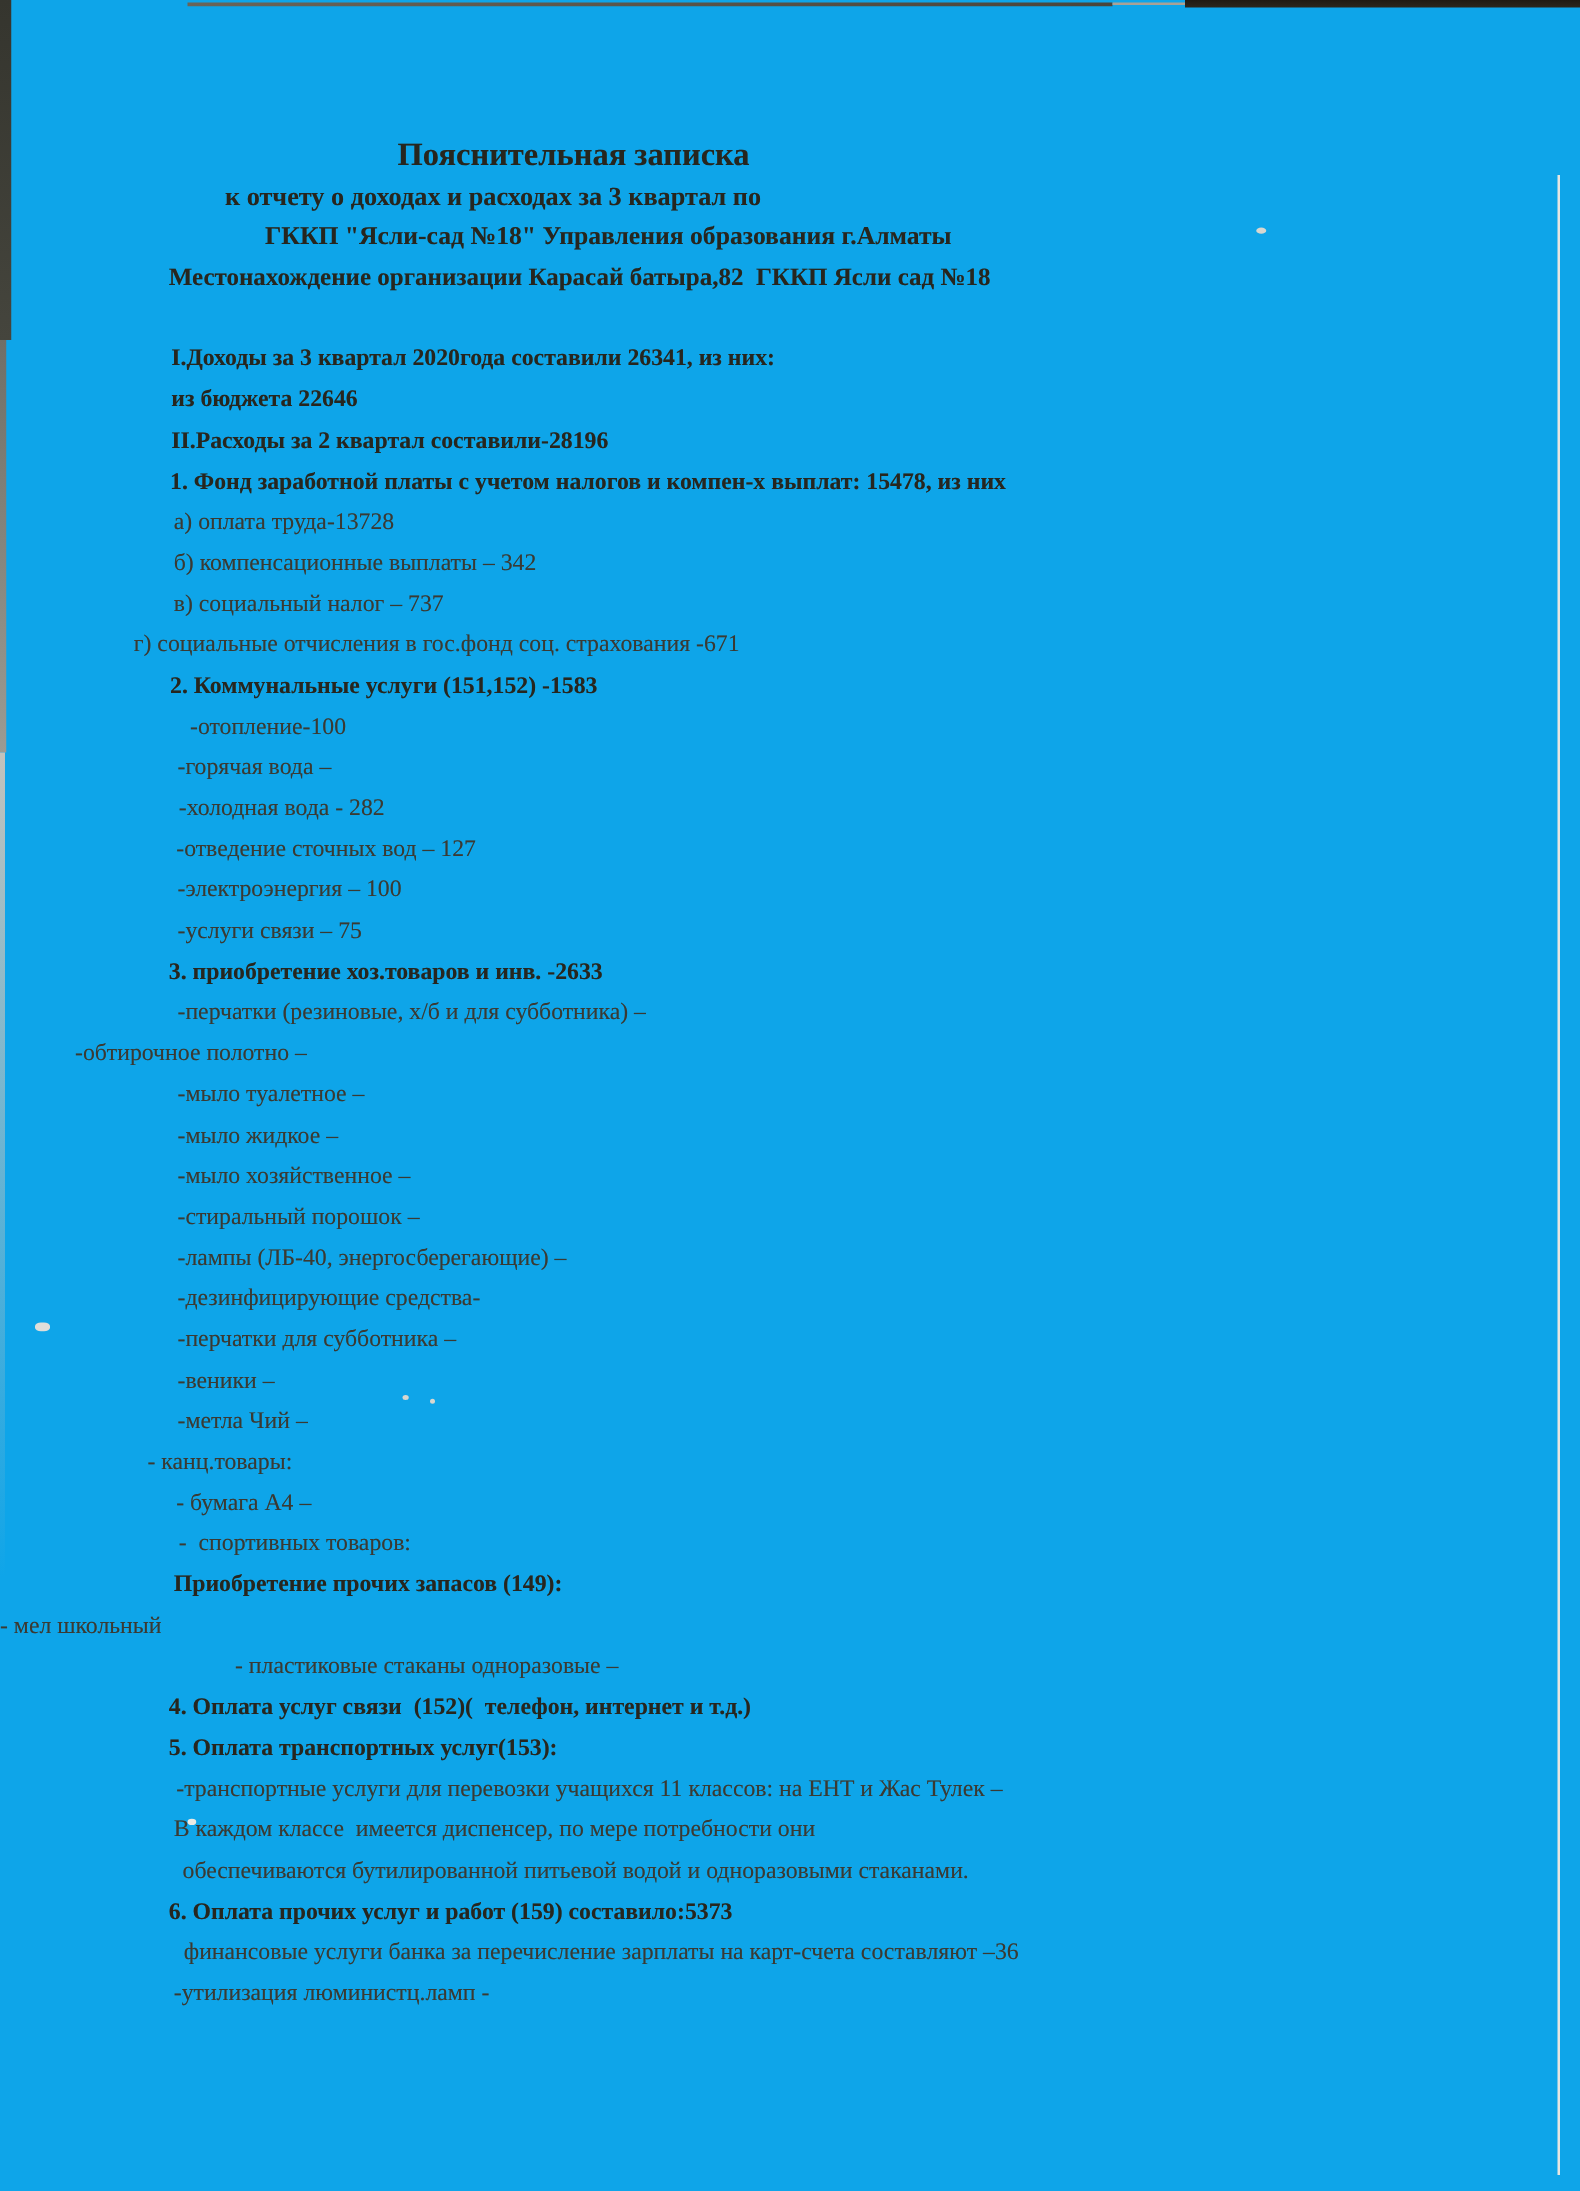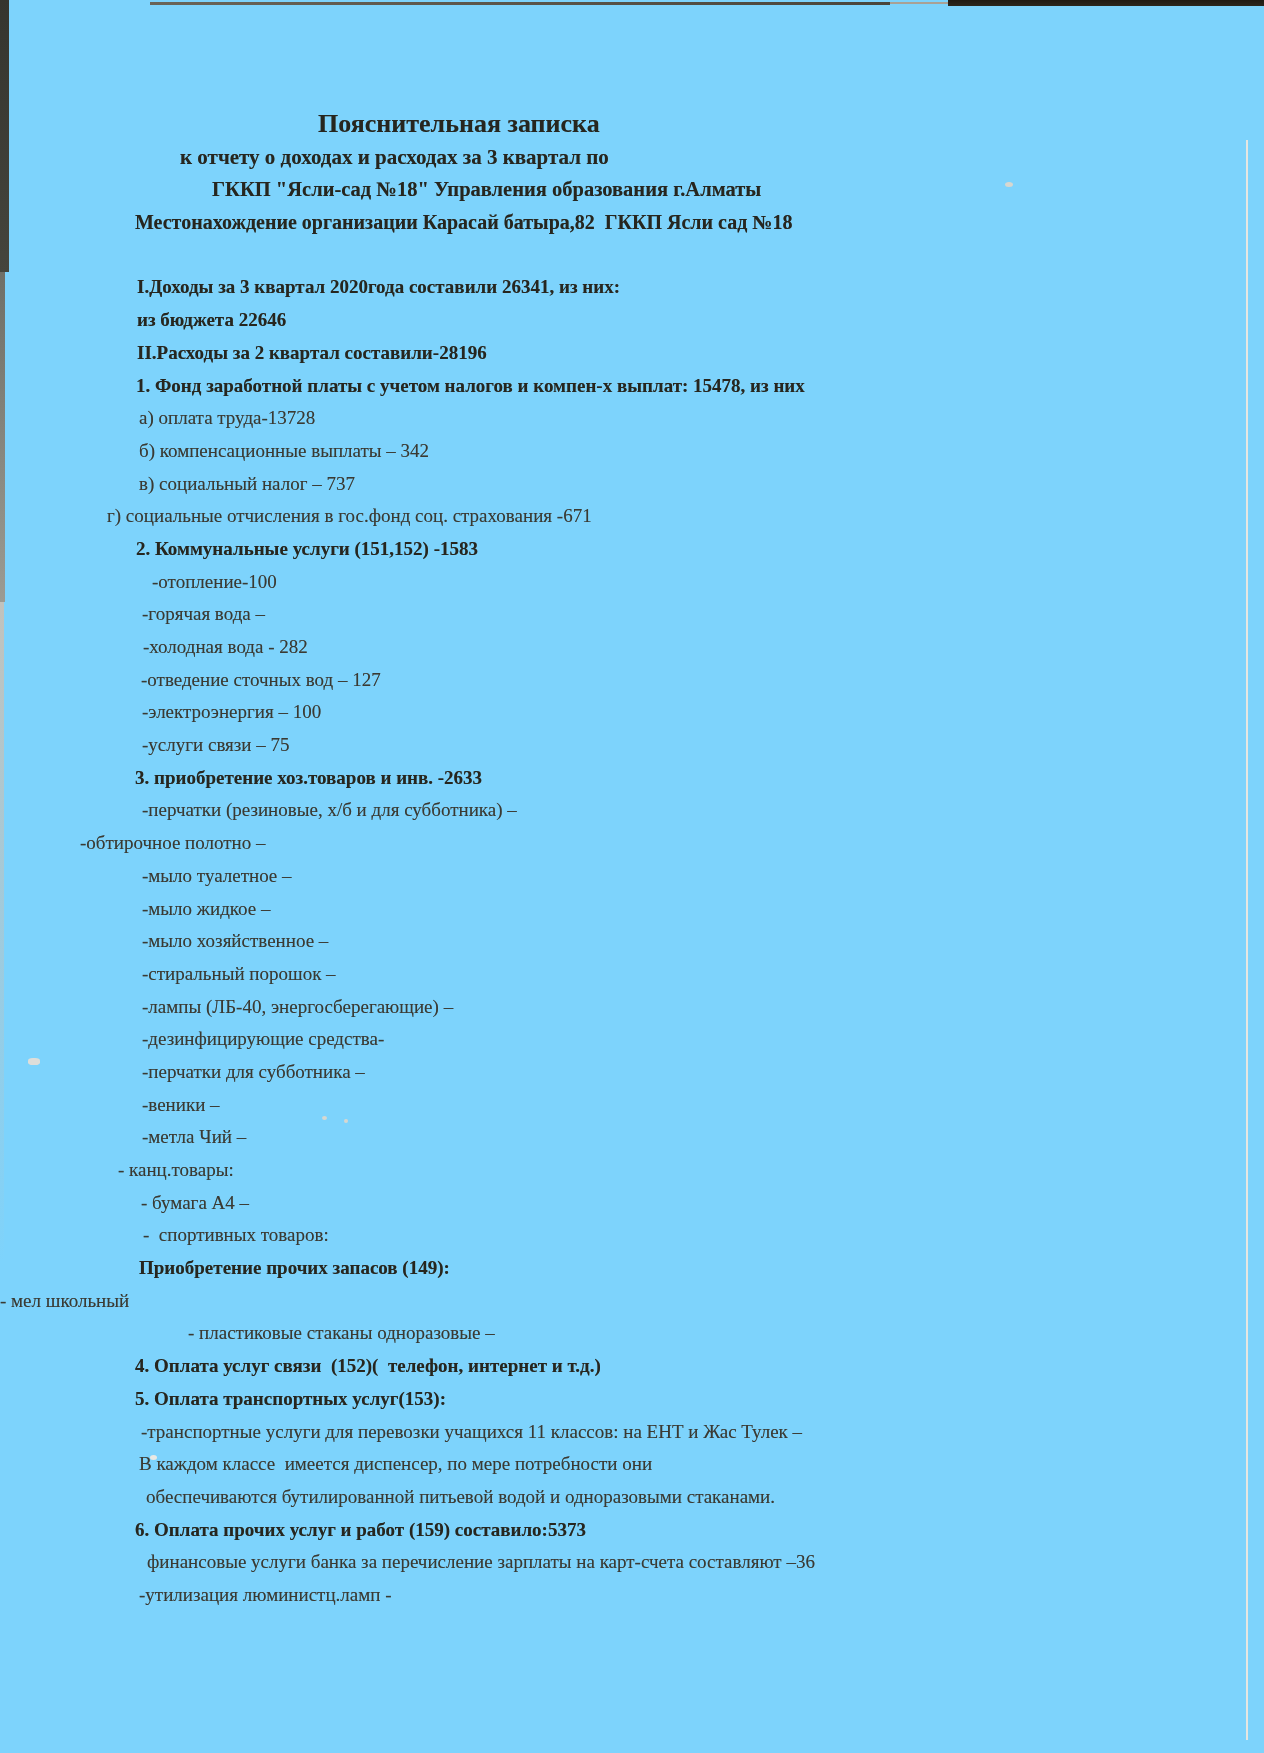--- a/index.html
+++ b/index.html
@@ -1,19 +1,19 @@
 <!DOCTYPE html>
 <html><head>
 <meta charset="utf-8">
 <style>
   html,body{margin:0;padding:0;background:#ffffff;}
   .page{
     position:relative;
     width:1264px;height:1753px;
-    background:#7dd3fc;
+    background:#0ea5e9;
     overflow:hidden;
     font-family:"Liberation Serif", serif;
   }
   
   .edge-top-thin{position:absolute;top:2px;left:150px;width:740px;height:3px;
     background:linear-gradient(to right,#6a6458,#4a453b);}
   .edge-top-gap{position:absolute;top:2px;left:890px;width:60px;height:2px;background:#aaa195;}
   .edge-top-dark{position:absolute;top:0;left:948px;width:316px;height:6px;
     background:linear-gradient(to bottom,#201a13,#2c261d);}
   .edge-left-dark{position:absolute;top:0;left:0;width:9px;height:272px;
@@ -78,21 +78,21 @@
       <div class="line regular" style="padding-left: 107px;">г) социальные отчисления в гос.фонд соц. страхования -671</div>
       <div class="line bold" style="padding-left: 136px;">2. Коммунальные услуги (151,152) -1583</div>
       <div class="line regular" style="padding-left: 152px;">-отопление-100</div>
       <div class="line regular" style="padding-left: 142px;">-горячая вода –</div>
       <div class="line regular" style="padding-left: 143px;">-холодная вода - 282</div>
       <div class="line regular" style="padding-left: 141px;">-отведение сточных вод – 127</div>
       <div class="line regular" style="padding-left: 142px;">-электроэнергия – 100</div>
       <div class="line regular" style="padding-left: 142px;">-услуги связи – 75</div>
       <div class="line bold" style="padding-left: 135px;">3. приобретение хоз.товаров и инв. -2633</div>
       <div class="line regular" style="padding-left: 142px;">-перчатки (резиновые, х/б и для субботника) –</div>
-      <div class="line regular" style="padding-left: 80px;">-обтирочное полотно –</div>
+      <div class="line regular" style="padding-left: 60px;">-обтирочное полотно –</div>
       <div class="line regular" style="padding-left: 142px;">-мыло туалетное –</div>
       <div class="line regular" style="padding-left: 142px;">-мыло жидкое –</div>
       <div class="line regular" style="padding-left: 142px;">-мыло хозяйственное –</div>
       <div class="line regular" style="padding-left: 142px;">-стиральный порошок –</div>
       <div class="line regular" style="padding-left: 142px;">-лампы (ЛБ-40, энергосберегающие) –</div>
       <div class="line regular" style="padding-left: 142px;">-дезинфицирующие средства-</div>
       <div class="line regular" style="padding-left: 142px;">-перчатки для субботника –</div>
       <div class="line regular" style="padding-left: 142px;">-веники –</div>
       <div class="line regular" style="padding-left: 142px;">-метла Чий –</div>
       <div class="line regular" style="padding-left: 118px;">- канц.товары:</div>

